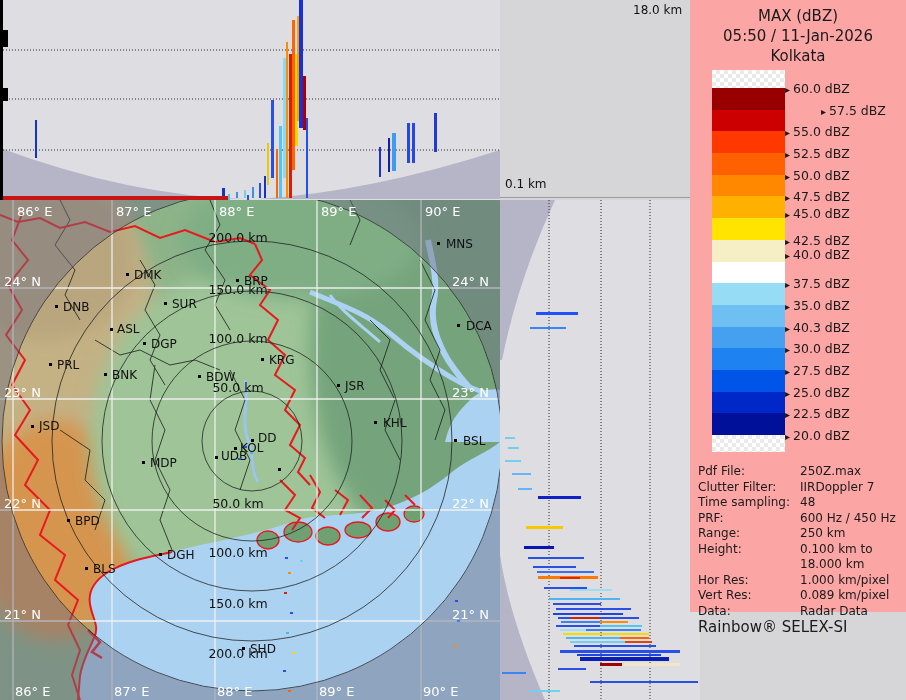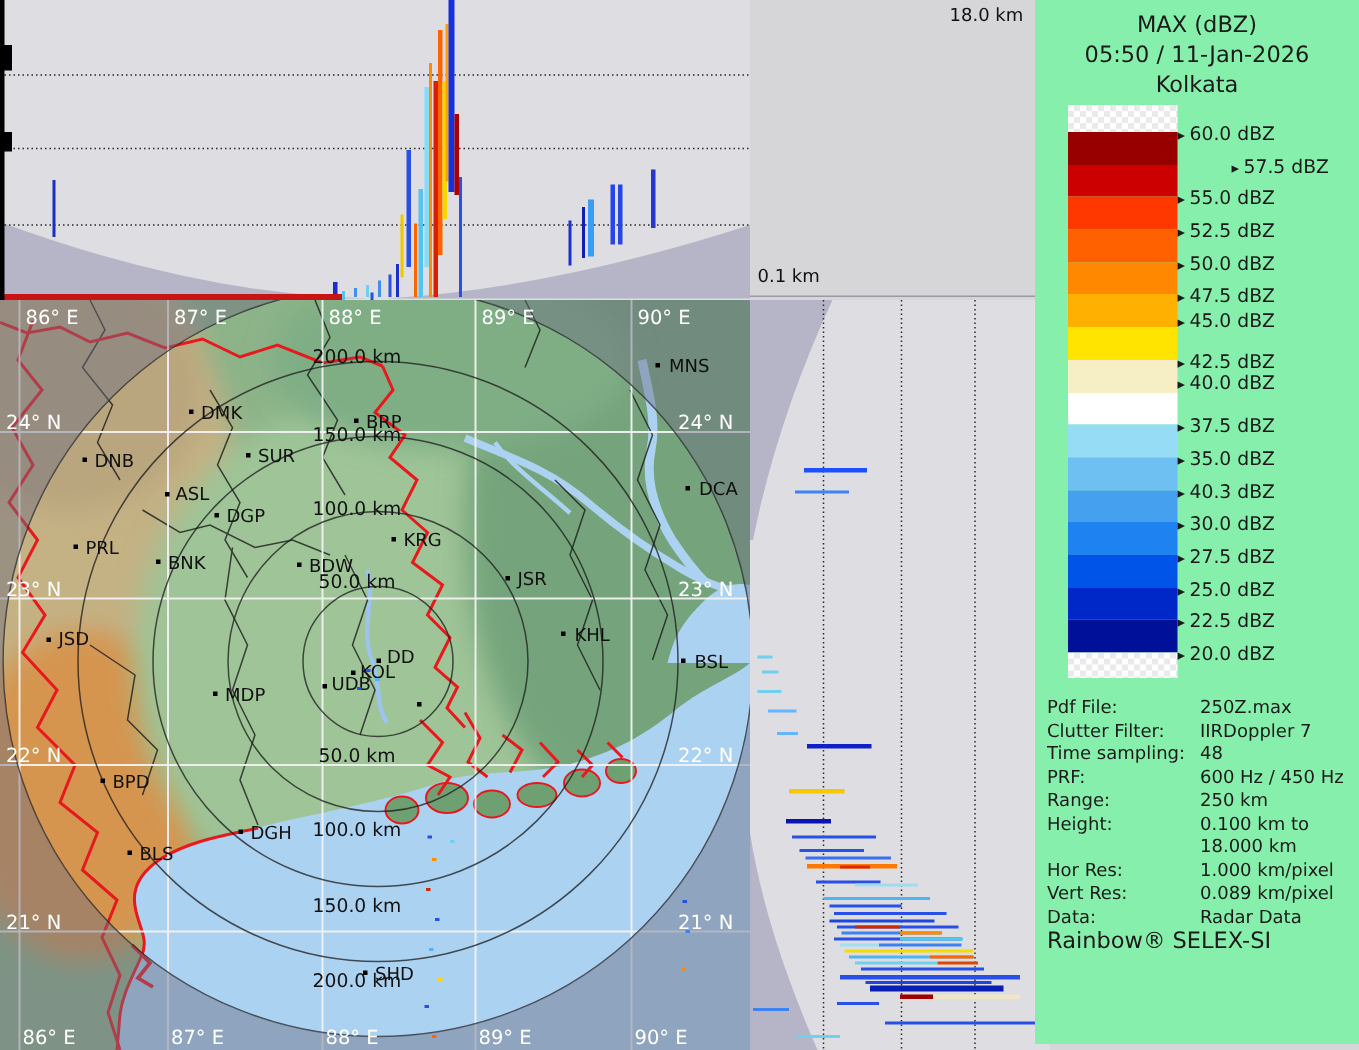--- a/index.html
+++ b/index.html
@@ -19,21 +19,21 @@
   
   #map-panel{left:0;top:200px;width:500px;height:500px;background:#8db389;}
   
   #side-profile{left:500px;top:200px;width:200px;height:500px;background:#dddde2;}
   #side-top-border{position:absolute;left:500px;top:197px;width:195px;height:1px;background:#9a9aa5;}
   
   .axis-label{position:absolute;font-size:12px;color:#111;}
   #axis-max{left:633px;top:3px;}
   #axis-min{left:505px;top:177px;}
   
-  #legend{left:690px;top:0;width:216px;height:696px;background:#86efac;}
+  #legend{left:690px;top:0;width:216px;height:612px;background:#fca5a5;}
   #legend-header{position:absolute;top:6px;left:0;width:216px;text-align:center;
     font-size:15px;line-height:20px;}
   #color-scale{position:absolute;left:22px;top:70px;width:73px;}
   .scale-band{width:73px;}
   .checker{
     background:conic-gradient(#eaeaea 0 25%,#ffffff 0 50%,#eaeaea 0 75%,#ffffff 0);
     background-size:8px 8px;}
   .scale-label{position:absolute;left:95px;width:120px;font-size:12.5px;height:14px;
     white-space:nowrap;}
   .scale-label .arrow{font-size:10px;margin-right:3px;}

